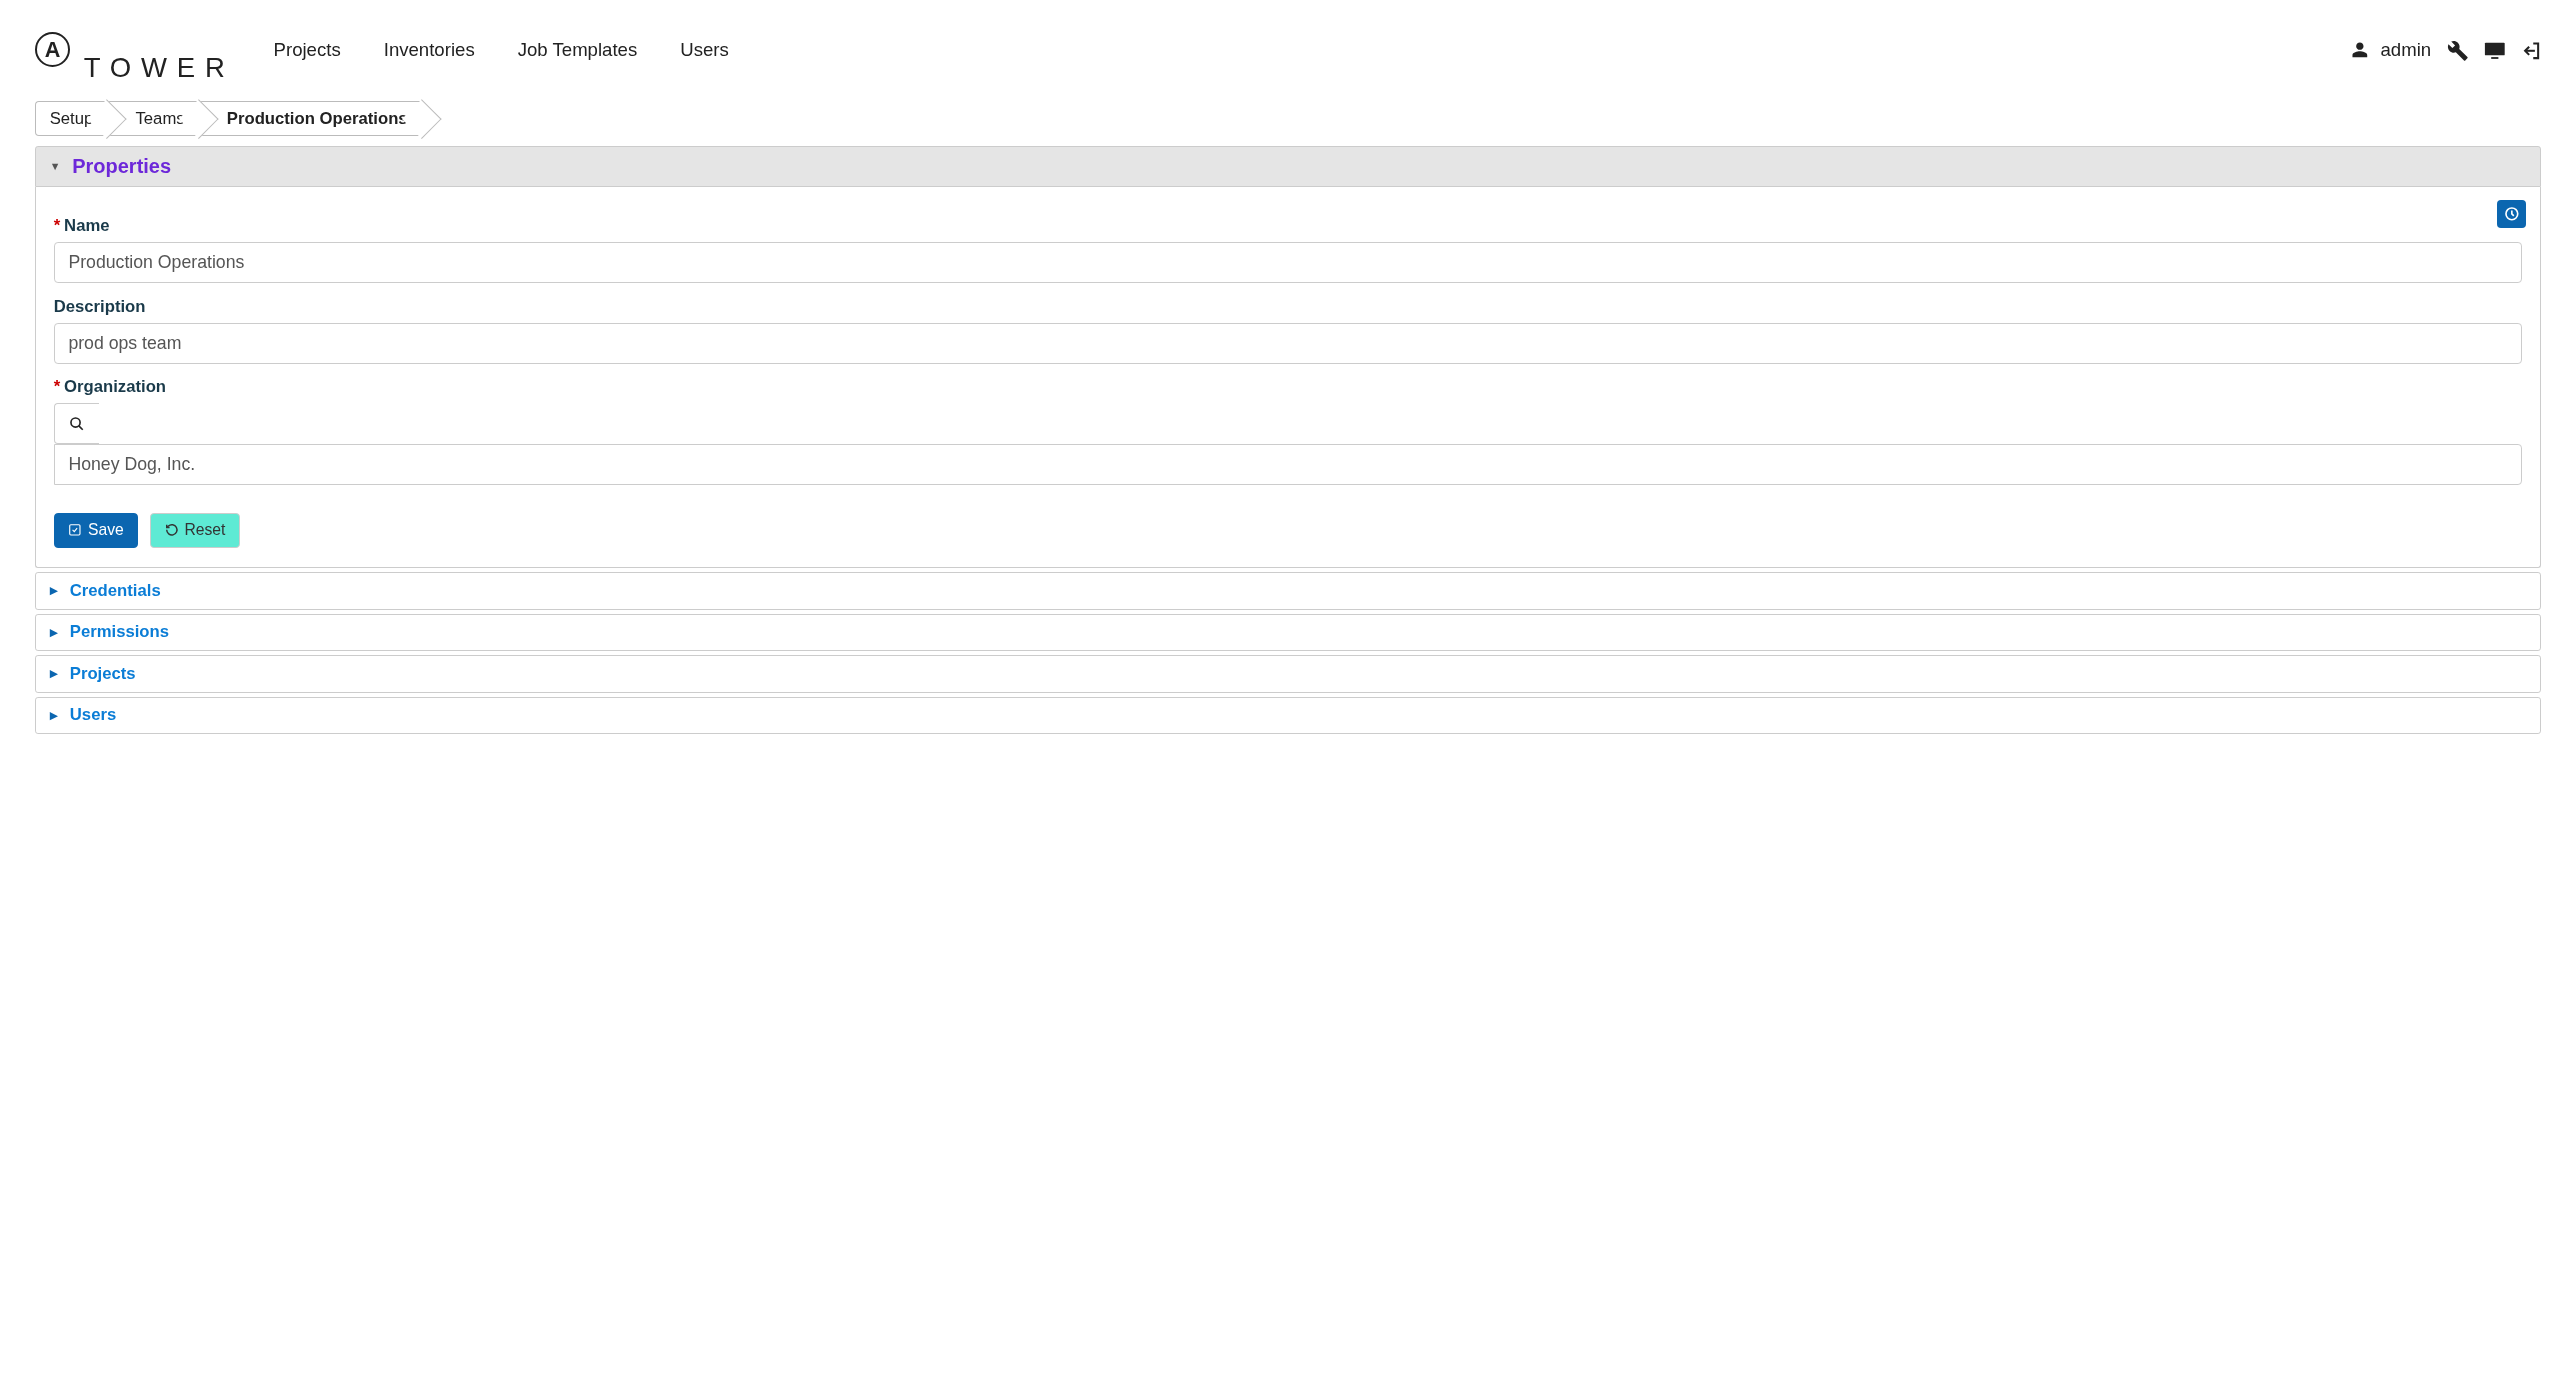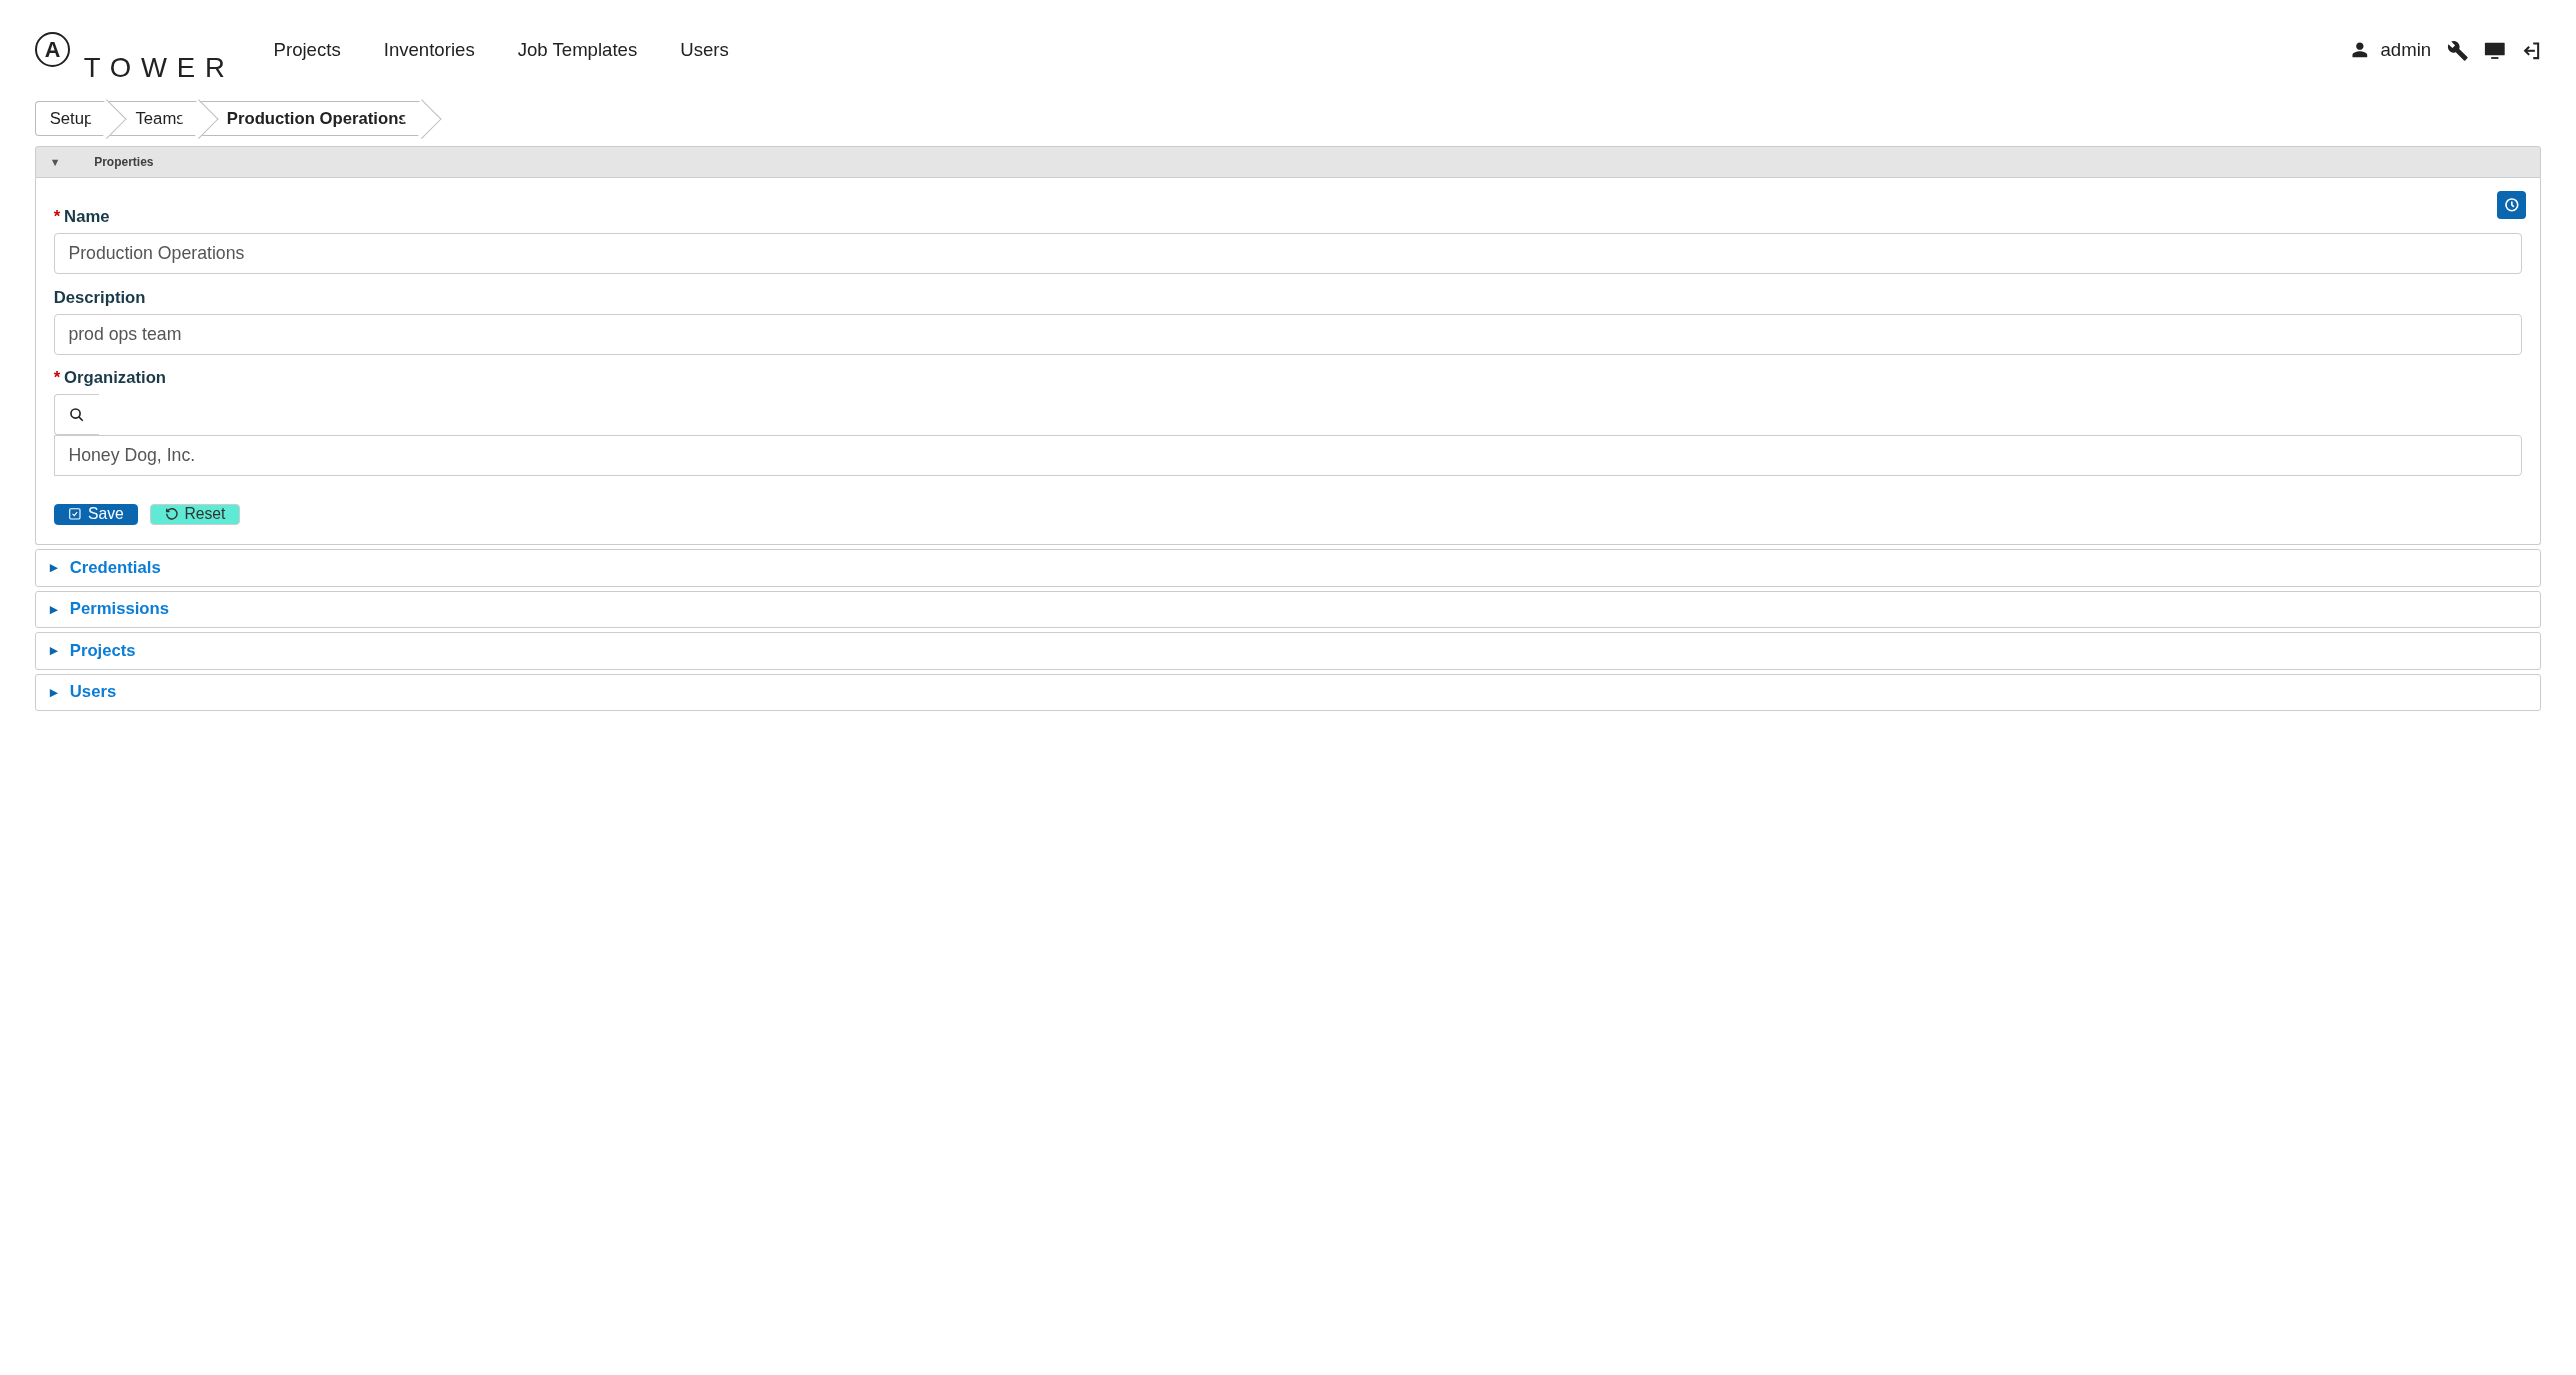--- a/index.html
+++ b/index.html
@@ -22,34 +22,34 @@
 .crumb:first-child { border-top-left-radius: 3.9px; border-bottom-left-radius: 3.9px; padding-left: 13.7px; }
 .crumb::after { content: ""; position: absolute; right: -11.8px; top: 2.9px; width: 26.5px; height: 26.5px; border-top: 1px solid #bbb; border-right: 1px solid #bbb; transform: rotate(45deg); background: #fff; z-index: 1; }
 .crumb + .crumb { padding-left: 25.5px; }
 .crumb.active { font-weight: 700; }
 .crumb-spacer { width: 17.7px; }
 
 
 .panel-container { margin: 0 35px; }
 .panel-header { background: #e5e5e5; border: 1px solid #ccc; border-radius: 2.9px 2.9px 0 0; padding: 7.8px 13.7px; display: flex; align-items: center; gap: 11.8px; }
 .panel-header .toggle { font-size: 10.8px; color: #555; }
-.panel-header .title { font-weight: 700; color: #404040; font-size: 12px; margin-left: 22px; }
+.panel-header .title { font-weight: 700; color: #6d28d9; font-size: 20px; }
 .panel-body { border: 1px solid #ccc; border-top: none; padding: 15.7px 17.7px 19.6px 17.7px; position: relative; border-radius: 0 0 2.9px 2.9px; }
 .history-btn { position: absolute; top: 13.7px; right: 13.7px; width: 29px; height: 27.5px; background: #0b66b0; border-radius: 3.9px; display: flex; align-items: center; justify-content: center; cursor: pointer; }
 .form-group { margin-top: 13.7px; }
 .form-group:first-of-type { margin-top: 21.6px; }
 .form-label { font-weight: 700; color: #1a3a4a; font-size: 16.7px; display: flex; gap: 3.9px; margin-bottom: 5.9px; }
 .required-star { color: #c00; }
 .text-input { width: 100%; height: 41px; border: 1px solid #ccc; border-radius: 3.9px; padding: 0 13.7px; font-size: 17.7px; color: #555; }
 .input-group { display: flex; width: 100%; flex-direction: column; }
 .input-group .addon { width: 45px; height: 41px; border: 1px solid #ccc; border-right: none; border-radius: 3.9px 0 0 3.9px; display: flex; align-items: center; justify-content: center; cursor: pointer; }
 .input-group .text-input { border-radius: 0 3.9px 3.9px 0; }
 
 .btn-row { display: flex; gap: 11.8px; margin-top: 27.5px; }
-.btn { height: 21px; padding: 0 13.7px; border-radius: 3.9px; font-size: 15.7px; display: flex; align-items: center; gap: 5.9px; cursor: pointer; }
+.btn { height: 35px; padding: 0 13.7px; border-radius: 3.9px; font-size: 15.7px; display: flex; align-items: center; gap: 5.9px; cursor: pointer; }
 .btn-primary { background: #0b66b0; color: #fff; border: 1px solid #0b66b0; }
 .btn-default { background: #5eead4; color: #333; border: 1px solid #ccc; }
 
 
 .collapsed-section { border: 1px solid #ccc; padding: 7.8px 13.7px; display: flex; align-items: center; gap: 11.8px; margin-top: 3.9px; border-radius: 2.9px; cursor: pointer; }
 .collapsed-section .toggle-right { font-size: 10.8px; color: #0b66b0; }
 .collapsed-section .title { font-weight: 700; color: #0b7dd6; font-size: 16.7px; }
 </style>
 </head>
 <body>

